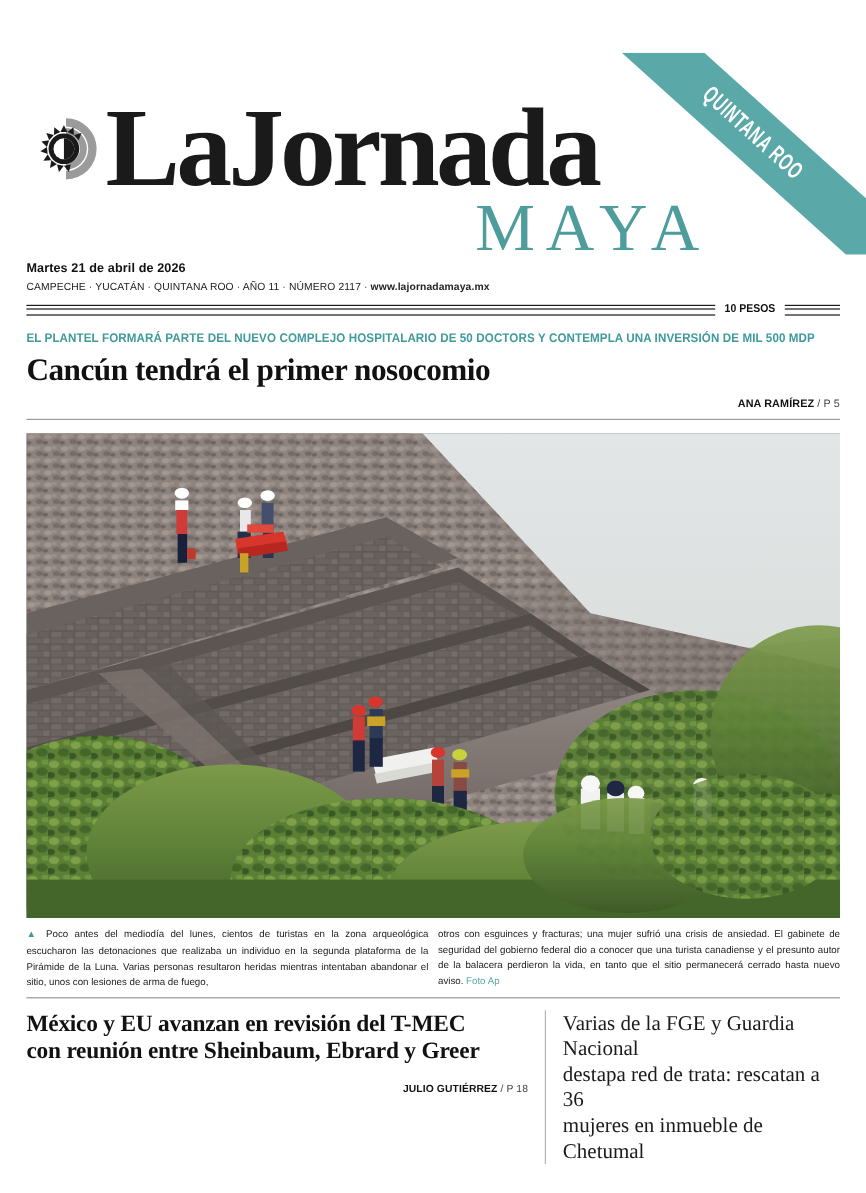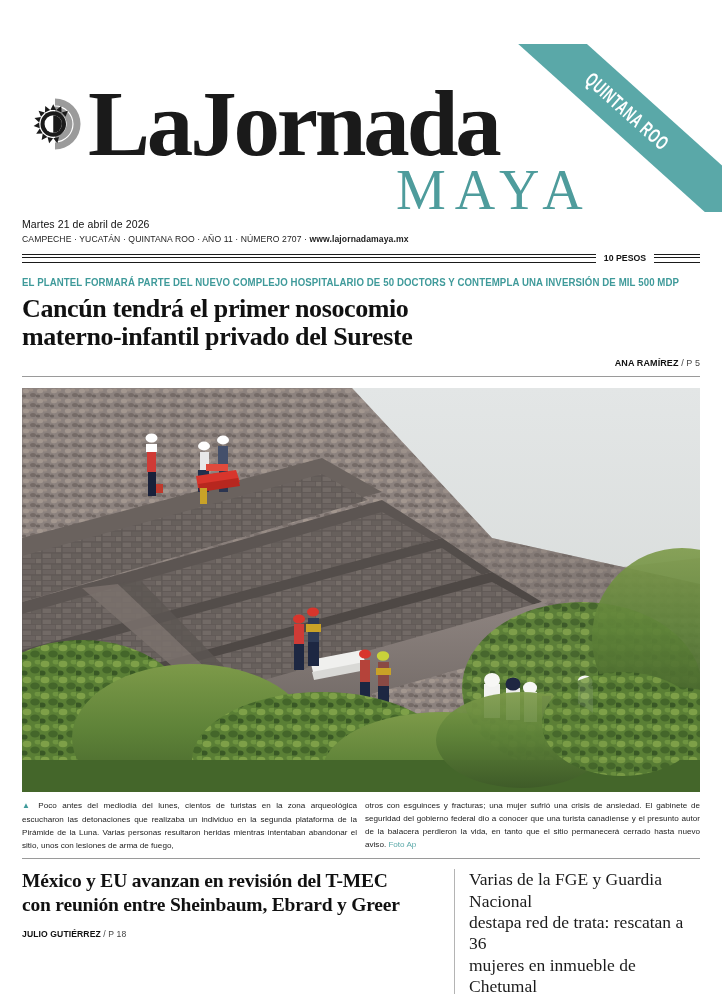--- a/index.html
+++ b/index.html
@@ -86,21 +86,21 @@
     white-space: nowrap;
   }
 
   
   .dateline {
     margin: 0 22px;
     padding-top: 6px;
   }
   .dateline .date {
     font-size: 10.5px;
-    font-weight: normal;
+    font-weight: bold;
     color: #111;
     letter-spacing: 0.1px;
   }
   .dateline .places {
     font-size: 8.6px;
     color: #222;
     margin-top: 4px;
     letter-spacing: 0.1px;
   }
   .dateline .places b { font-weight: bold; text-align: right; }
@@ -245,20 +245,21 @@
     color: #111;
   }
   .bot-head-reg {
     font-family: "Liberation Serif", serif;
     font-weight: normal;
     font-size: 17.5px;
     line-height: 1.22;
     color: #1b1b1b;
   }
   .bot-byline {
+    text-align: right;
     font-size: 8.6px;
     font-weight: bold;
     margin-top: 13px;
     letter-spacing: 0.1px;
   }
   .bot-byline .pg { font-weight: normal; color: #444; }
 </style>
 </head>
 <body>
 
@@ -321,35 +322,34 @@
     <div class="maya">MAYA</div>
 
     <div class="corner-banner">
       <span>QUINTANA ROO</span>
     </div>
   </div>
 
   <div class="dateline">
     <div class="date">Martes 21 de abril de 2026</div>
     <div class="places">
-      <span>CAMPECHE · YUCATÁN · QUINTANA ROO · AÑO 11 · NÚMERO 2707 · </span><b>www.lajornadamaya.mx</b>
+      <span>CAMPECHE · YUCATÁN · QUINTANA ROO · AÑO 11 · NÚMERO 2117 · </span><b>www.lajornadamaya.mx</b>
     </div>
   </div>
 
   <div class="rule-row">
     <div class="triple-rule"></div>
     <div class="price">10 PESOS</div>
     <div class="triple-rule short"></div>
   </div>
 
   <div class="lead">
     <div class="kicker">EL PLANTEL FORMARÁ PARTE DEL NUEVO COMPLEJO HOSPITALARIO DE 50 DOCTORS Y CONTEMPLA UNA INVERSIÓN DE MIL 500 MDP</div>
     <div class="lead-head">
       <div>Cancún tendrá el primer nosocomio</div>
-      <div>materno-infantil privado del Sureste</div>
     </div>
     <div class="byline">
       <span>ANA RAMÍREZ</span>
       <span class="pg">/ P 5</span>
     </div>
   </div>
 
   <div class="hr-thin"></div>
 
 

